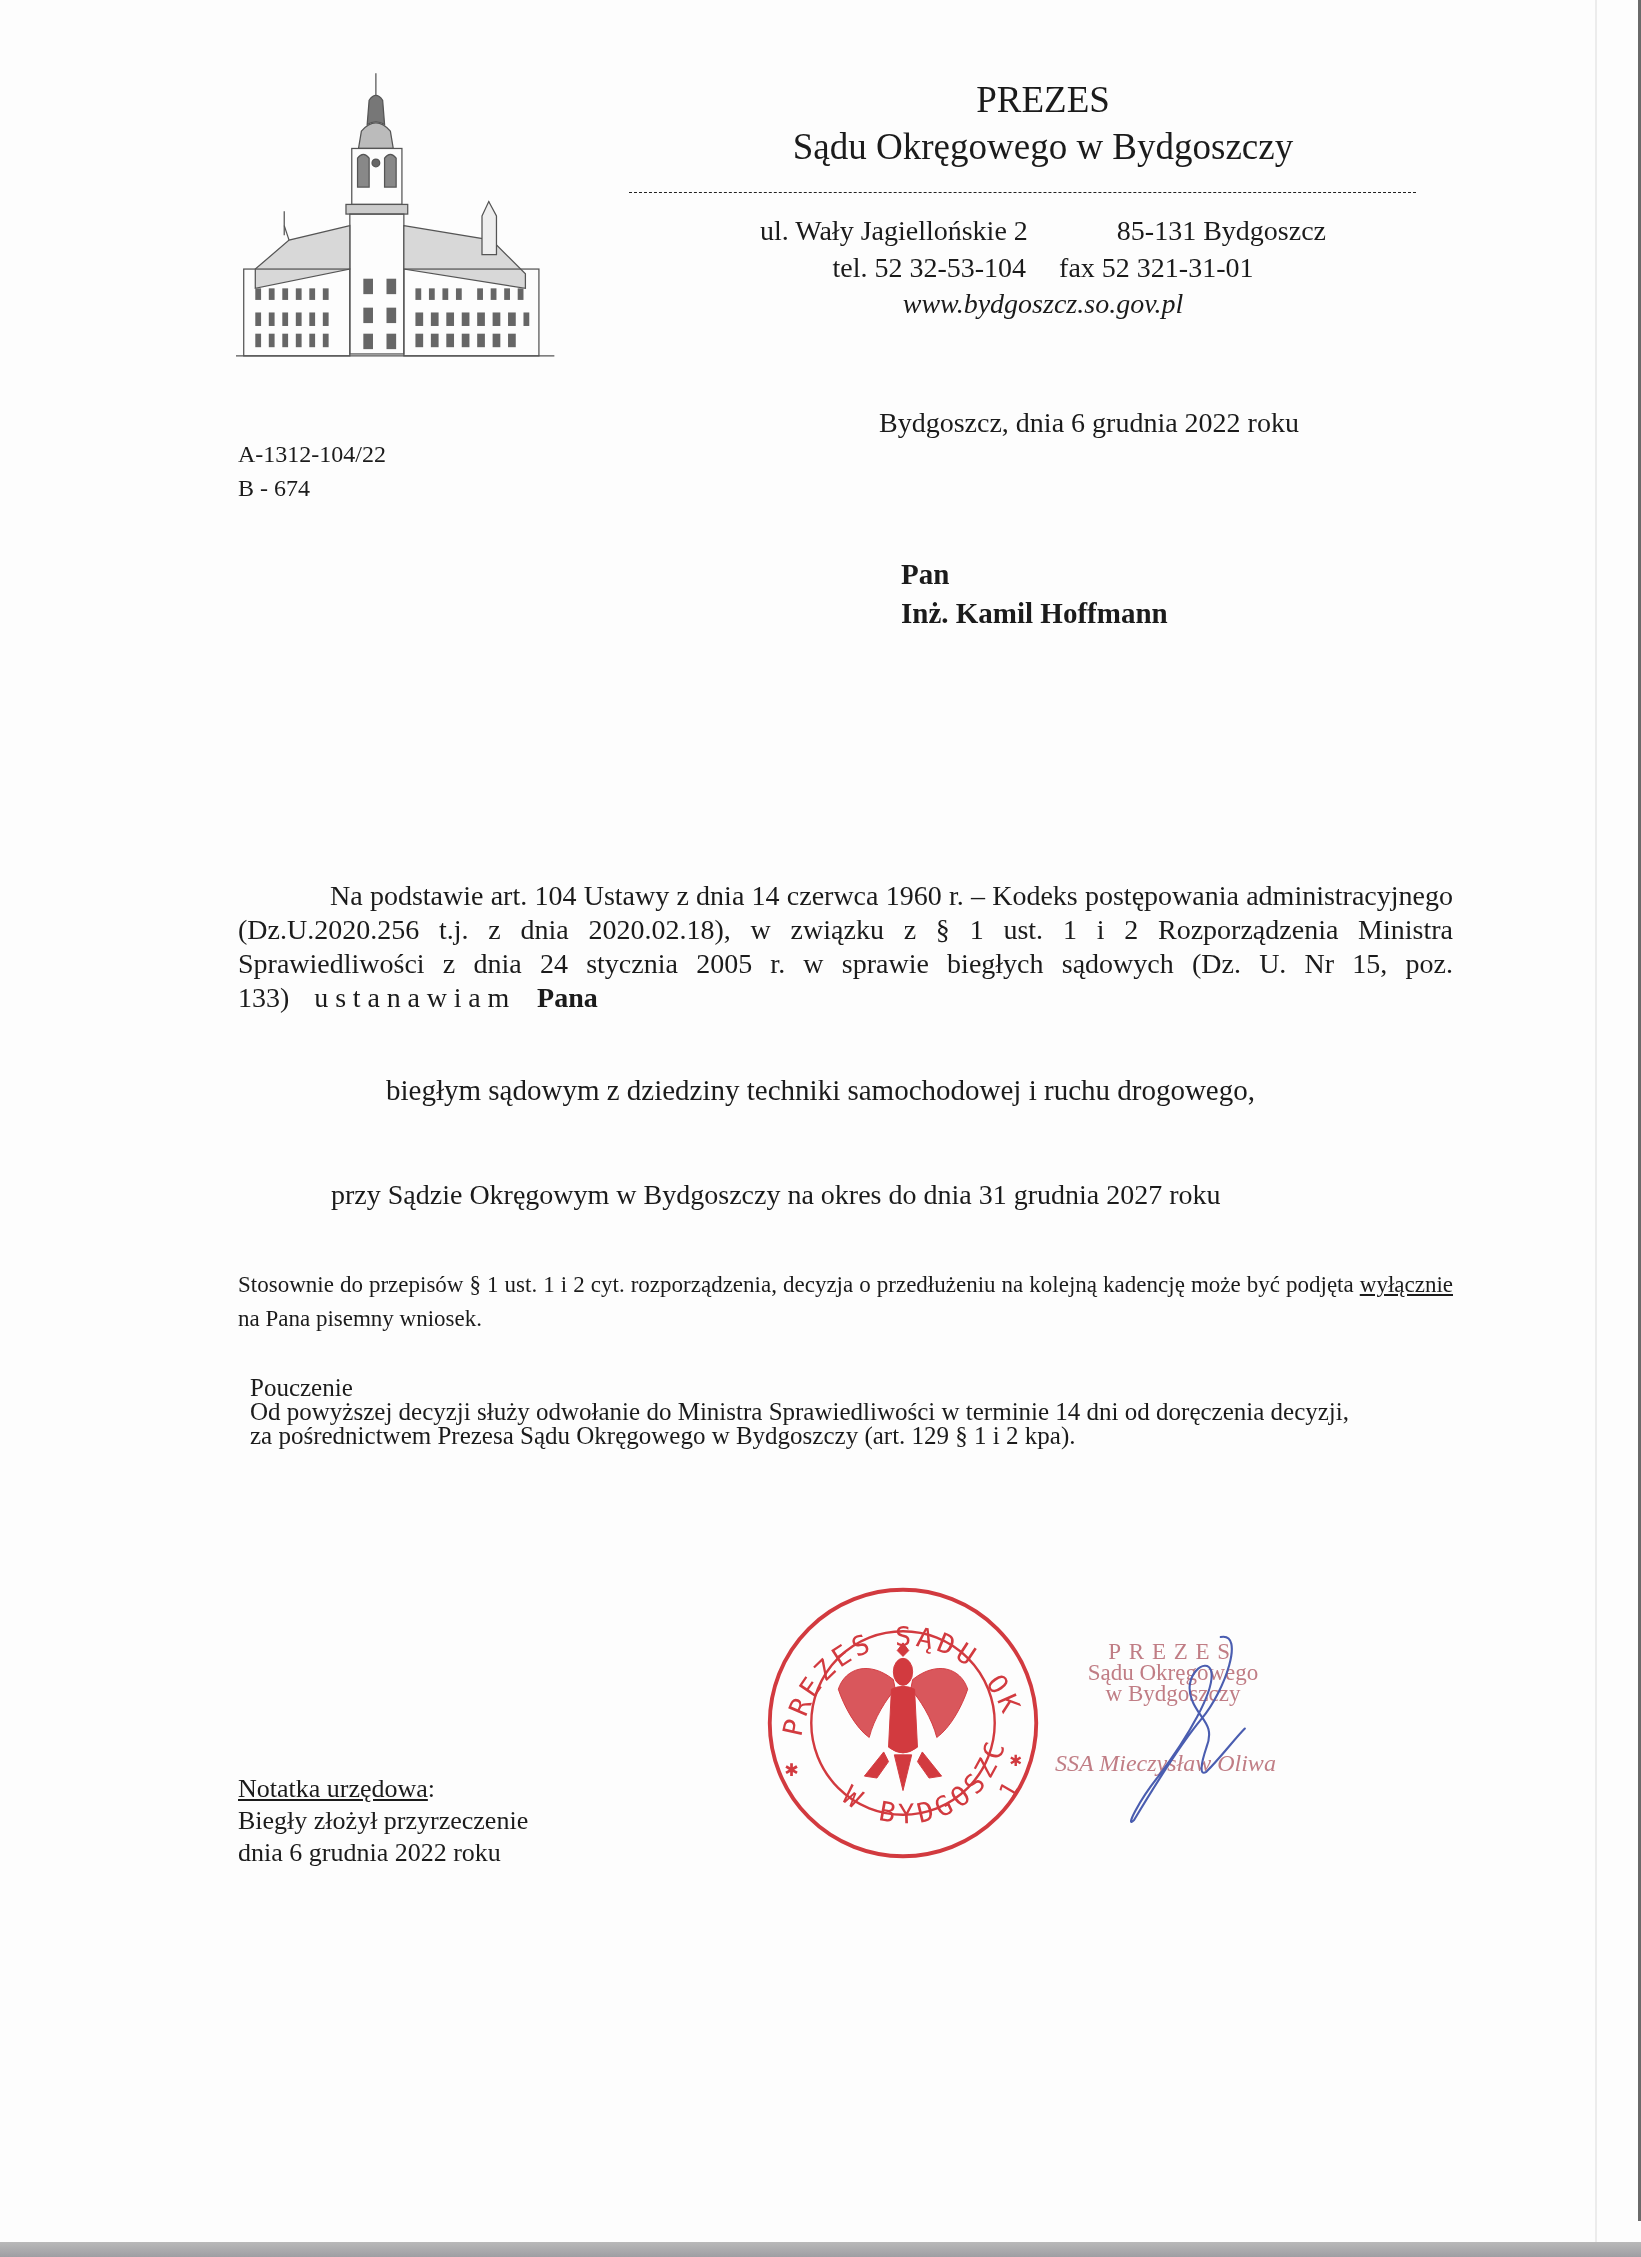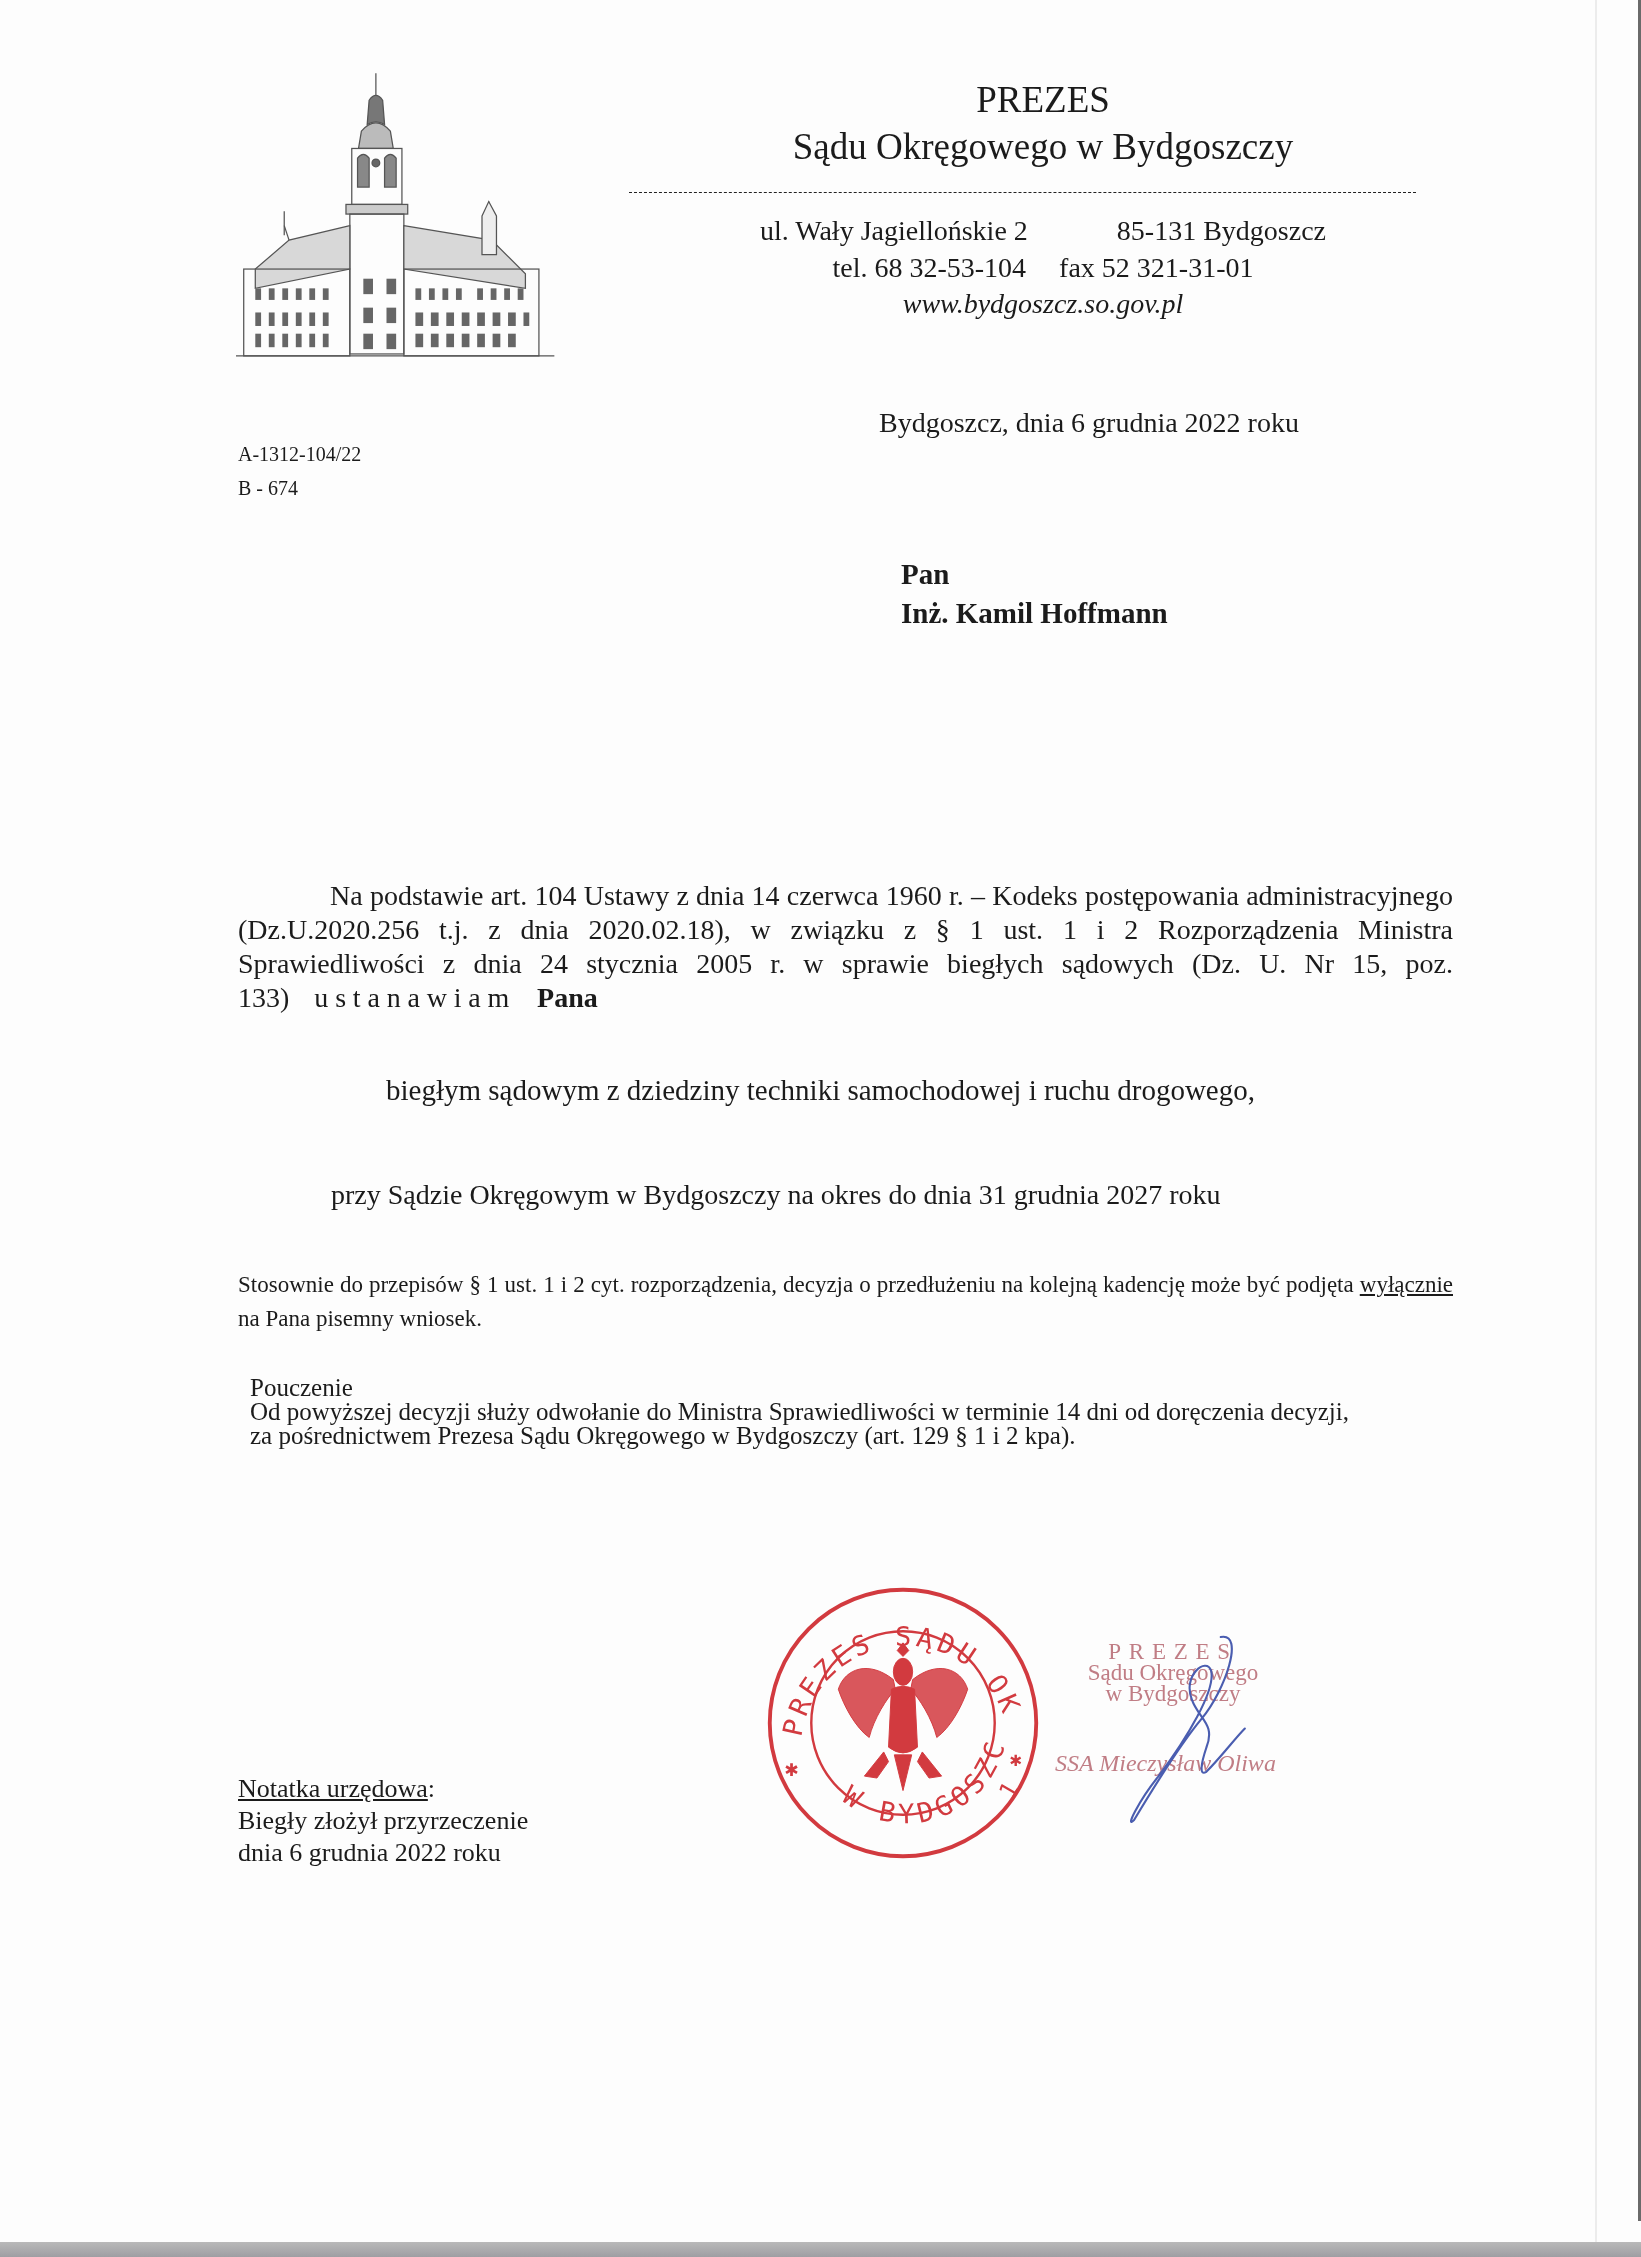--- a/index.html
+++ b/index.html
@@ -38,21 +38,21 @@
   }
   .hdr-line { font-size: 28px; line-height: 33px; }
   .hdr-address { top: 214px; }
   .hdr-address span { display: inline-block; }
   .hdr-address .gap { width: 89px; }
   .hdr-phone { top: 251px; }
   .hdr-phone .gap { display: inline-block; width: 33px; }
   .hdr-web { top: 287px; font-style: italic; }
 
   .date { left: 879px; top: 406px; font-size: 28px; line-height: 33px; }
-  .ref { left: 238px; top: 437px; font-size: 20px; line-height: 34px; }
+  .ref { left: 238px; top: 437px; font-size: 24px; line-height: 34px; }
 
   .addressee { left: 901px; top: 555px; font-size: 29px; line-height: 39px; font-weight: bold; }
 
   .doc-title {
     left: 0; width: 1641px; top: 792px; text-align: center;
     font-size: 27px; font-weight: bold; letter-spacing: 8.7px;
   }
   .body-text {
     left: 238px; width: 1215px; top: 879px;
     font-size: 28px; line-height: 34px; text-align: justify;
@@ -176,21 +176,21 @@
     </g>
   </svg>
 
   <p class="abs hdr-center hdr-title">PREZES</p>
   <p class="abs hdr-center hdr-subtitle">Sądu Okręgowego w Bydgoszczy</p>
   <div class="abs hdr-dashes"></div>
   <p class="abs hdr-center hdr-line hdr-address">
     <span>ul. Wały Jagiellońskie 2</span><span class="gap"></span><span>85-131 Bydgoszcz</span>
   </p>
   <p class="abs hdr-center hdr-line hdr-phone">
-    <span>tel. 68  32-53-104</span><span class="gap"></span><span>fax 52 321-31-01</span>
+    <span>tel. 52  32-53-104</span><span class="gap"></span><span>fax 52 321-31-01</span>
   </p>
   <p class="abs hdr-center hdr-line hdr-web">www.bydgoszcz.so.gov.pl</p>
 
   <p class="abs date">Bydgoszcz, dnia 6 grudnia 2022 roku</p>
 
   <div class="abs ref">
     <div>A-1312-104/22</div>
     <div>B - 674</div>
   </div>
 

